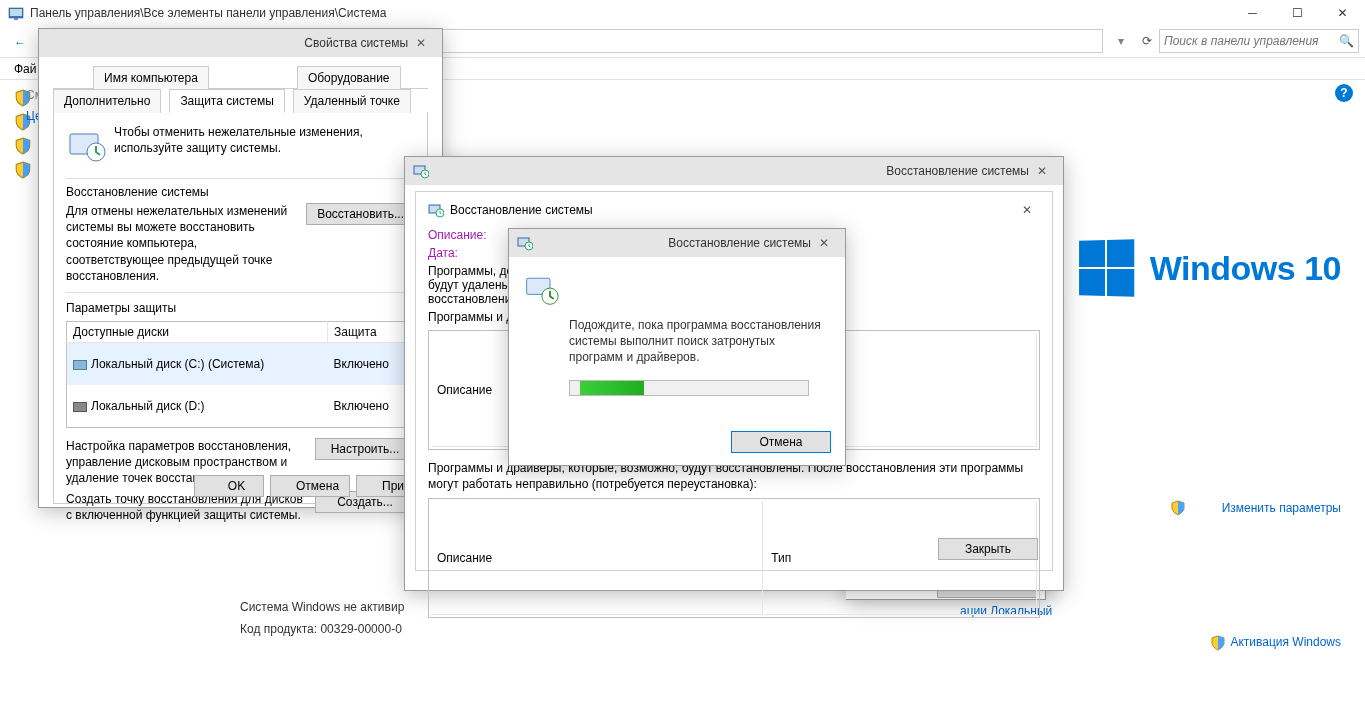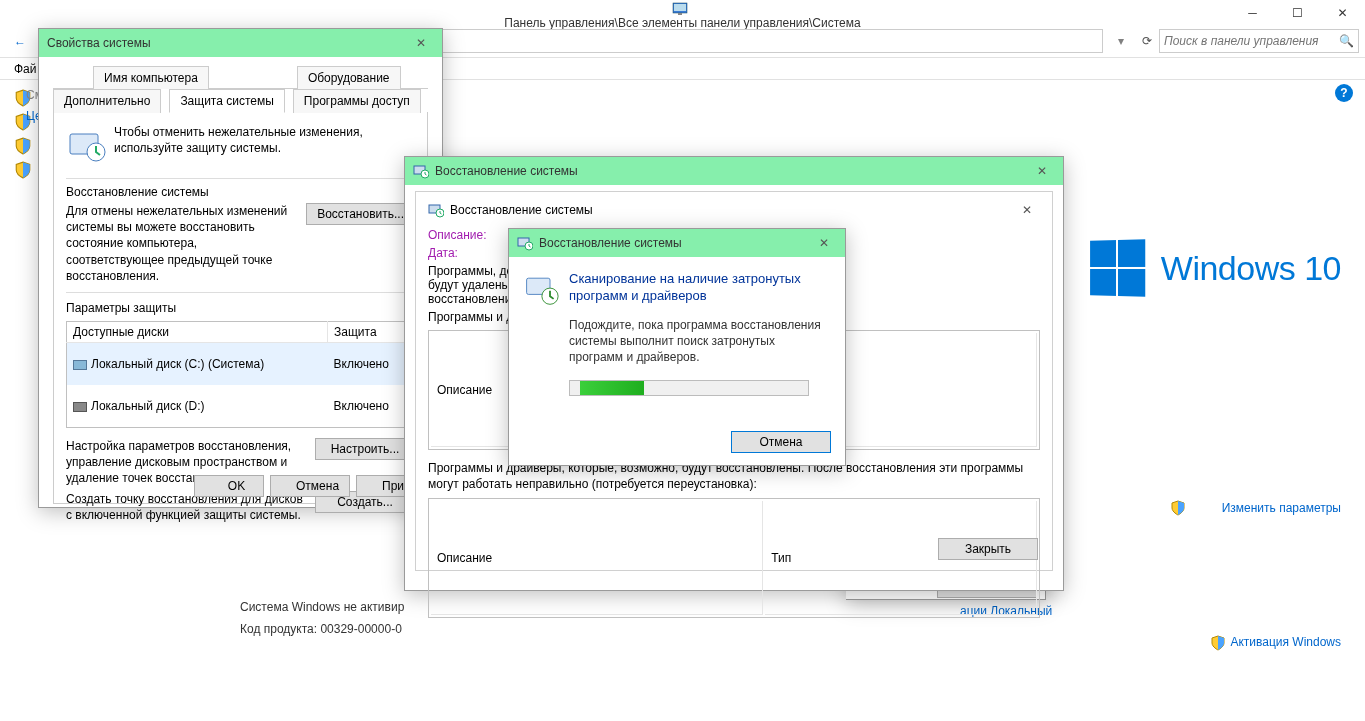--- a/index.html
+++ b/index.html
@@ -1,20 +1,20 @@
 <!DOCTYPE html>
 <html><head>
 <meta charset="utf-8">
 <style>
 * { margin: 0; padding: 0; box-sizing: border-box; font-family: "Segoe UI", Tahoma, sans-serif; font-size: 12px; }
 body { background: #fff; width: 1365px; height: 721px; position: relative; overflow: hidden; }
 
 
 .main-window { position: absolute; top: 0; left: 0; width: 1365px; height: 721px; background: #fff; }
-.titlebar { height: 25px; display: flex; align-items: center; padding: 0 8px; background: #fff; flex-direction: column; }
+.titlebar { height: 25px; display: flex; align-items: center; padding: 0 8px; background: #fff; }
 .titlebar .cp-icon { width: 16px; height: 16px; margin-right: 6px; display: inline-flex; align-items: center; justify-content: center; }
 .titlebar .title-text { font-size: 12px; color: #333; flex: 1; }
 .win-controls { position: absolute; right: 0; top: 0; display: flex; }
 .win-controls .wc { width: 45px; height: 25px; display: flex; align-items: center; justify-content: center; color: #333; cursor: pointer; }
 
 .toolbar { height: 33px; display: flex; align-items: center; padding: 0 6px; border-bottom: 1px solid #e1e1e1; }
 .nav-btn { width: 28px; height: 28px; display: flex; align-items: center; justify-content: center; color: #808080; cursor: pointer; }
 .nav-btn.active { color: #0066cc; }
 .addr-bar { flex: 1; display: flex; align-items: center; height: 24px; border: 1px solid #ccc; margin: 0 4px; padding: 0 4px; }
 .addr-seg { color: #333; padding: 0 4px; }
@@ -29,35 +29,35 @@
 .content { position: relative; padding: 20px 28px; }
 .left-pane { position: absolute; left: 14px; top: 0; width: 190px; padding-top: 6px; }
 .left-pane .lp-item { display: flex; align-items: center; padding: 3px 0; cursor: pointer; }
 .left-pane .shield { width: 18px; height: 18px; margin-right: 4px; }
 .page-header { color: #003399; font-size: 15px; margin-left: 210px; padding-bottom: 10px; }
 .help-icon { position: absolute; right: 12px; top: 4px; width: 18px; height: 18px; border-radius: 50%; background: #0078d7; color: #fff; display: flex; align-items: center; justify-content: center; font-size: 12px; font-weight: bold; cursor: pointer; }
 
 .win10-logo { position: absolute; right: 24px; top: 160px; display: flex; align-items: center; }
 .win10-logo .logo-sq { width: 56px; height: 56px; display: grid; grid-template-columns: 1fr 1fr; grid-template-rows: 1fr 1fr; gap: 2px; margin-right: 16px; transform: perspective(200px) rotateY(-10deg); }
 .win10-logo .logo-sq div { background: #0078d7; }
-.win10-logo .logo-text { font-size: 34px; font-weight: 400; color: #0078d7; letter-spacing: -0.5px; }
+.win10-logo .logo-text { font-size: 34px; font-weight: 700; color: #0078d7; letter-spacing: -0.5px; }
 
 .right-links { position: absolute; right: 24px; top: 420px; text-align: right; }
 .right-links .rl { color: #0066cc; cursor: pointer; display: flex; align-items: center; justify-content: flex-end; margin-bottom: 6px; gap: 32px; }
 
 .activation-area { position: absolute; left: 240px; top: 520px; }
 .activation-area .row { margin-bottom: 8px; color: #333; }
 
 .see-also { position: absolute; left: 26px; bottom: 22px; }
 .see-also .sa-hdr { color: #888; margin-bottom: 6px; }
 .see-also .sa-link { color: #0066cc; cursor: pointer; line-height: 1.4; }
 
 
 .dialog { position: absolute; background: #fff; border: 1px solid #9a9a9a; box-shadow: 0 4px 20px rgba(0,0,0,0.25); }
-.dialog .dlg-title { height: 28px; display: flex; align-items: center; padding: 0 8px; background: #86efac; }
+.dialog .dlg-title { height: 28px; display: flex; align-items: center; padding: 0 8px; background: #e5e5e5; text-align: right; }
 .dialog .dlg-title .dt-text { flex: 1; color: #333; font-size: 12px; }
 .dialog .dlg-close { width: 26px; height: 20px; display: flex; align-items: center; justify-content: center; cursor: pointer; color: #555; }
 .dialog .dlg-body { padding: 8px 14px; }
 
 
 #dlg-sysprops { left: 38px; top: 28px; width: 405px; height: 480px; }
 .tab-row { display: flex; border-bottom: 1px solid #ccc; position: relative; gap: 9px; }
 .tab-row.r2 { border-bottom: none; margin-top: -1px; }
 .tab { padding: 4px 10px; border: 1px solid #ccc; border-bottom: none; background: #f7f7f7; cursor: pointer; position: relative; top: 1px; margin-right: -1px; }
 .tab.active { background: #fff; z-index: 2; border-bottom: 1px solid #fff; }
@@ -252,21 +252,21 @@
     <span class="dlg-close">✕</span>
   </div>
   <div class="dlg-body">
     <div class="tab-row">
       <div class="tab" style="margin-left:40px">Имя компьютера</div>
       <div class="tab" style="margin-left:80px">Оборудование</div>
     </div>
     <div class="tab-row r2">
       <div class="tab">Дополнительно</div>
       <div class="tab active">Защита системы</div>
-      <div class="tab">Программы доступ</div>
+      <div class="tab">Удаленный точке</div>
     </div>
     <div class="sp-body">
       <div class="sp-hint">
         <span class="sp-icon">
           <svg viewBox="0 0 40 40">
               <rect x="4" y="10" width="28" height="20" rx="2" fill="#dce9f8" stroke="#4a7fbf"></rect>
               <circle cx="30" cy="28" r="9" fill="#fff" stroke="#4a7fbf"></circle>
               <path d="M30 22 v6 l4 3" stroke="#2a6" stroke-width="2" fill="none"></path>
             </svg>
         </span>
@@ -381,21 +381,20 @@
   </div>
   <div class="dlg-body">
     <div class="scan-head">
       <span class="scan-icon">
         <svg viewBox="0 0 40 40">
             <rect x="4" y="8" width="26" height="18" rx="2" fill="#dce9f8" stroke="#4a7fbf"></rect>
             <circle cx="30" cy="28" r="9" fill="#fff" stroke="#2a8a2a"></circle>
             <path d="M30 22 v6 l4 3" stroke="#2a8a2a" stroke-width="2" fill="none"></path>
           </svg>
       </span>
-      <div class="scan-title">Сканирование на наличие затронутых программ и драйверов</div>
     </div>
     <div class="scan-desc">Подождите, пока программа восстановления системы выполнит поиск затронутых программ и драйверов.</div>
     <div class="progress">
       <div class="bar"></div>
     </div>
     <div class="scan-btns">
       <button class="sp-btn" style="border-color:#0078d7">Отмена</button>
     </div>
   </div>
 </div>

